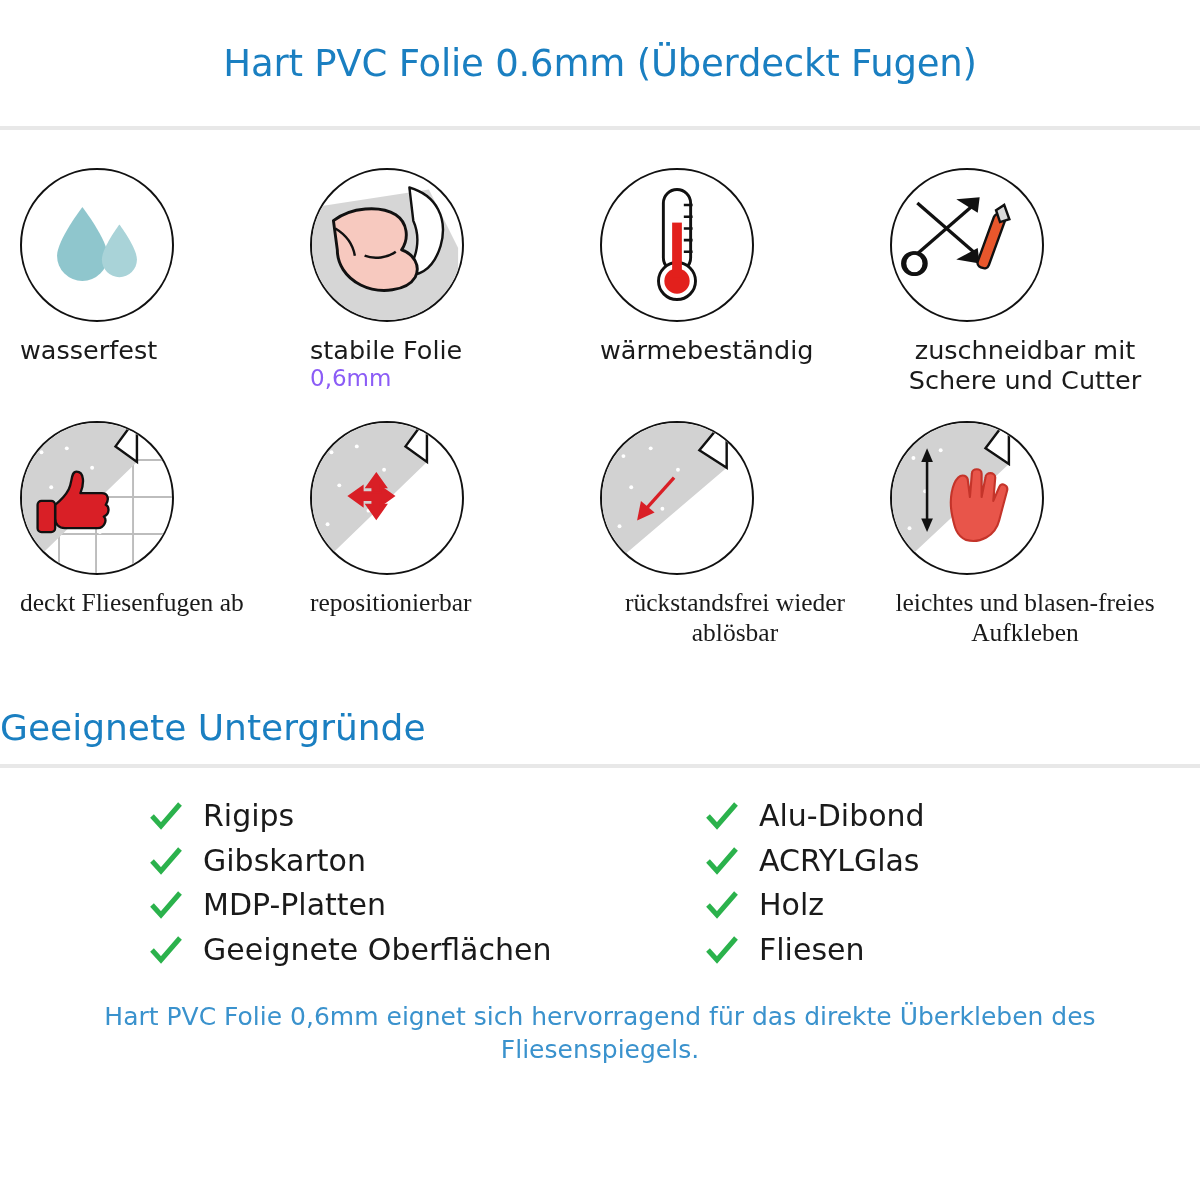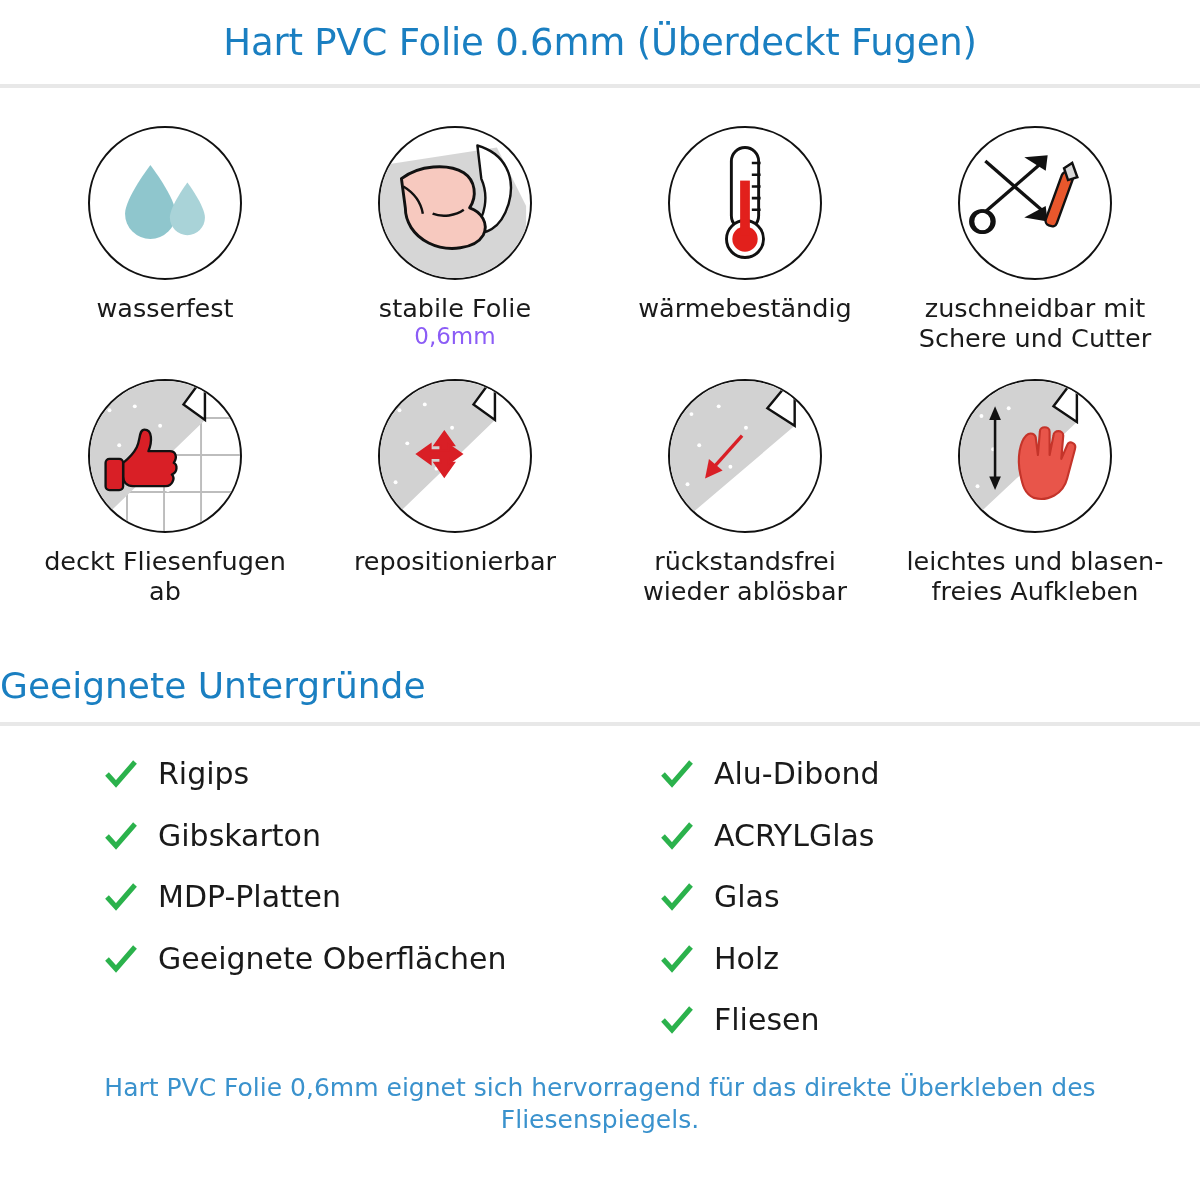--- a/index.html
+++ b/index.html
@@ -16,21 +16,21 @@
   }
   .page {
     position: relative;
     width: 1200px;
     height: 1200px;
     box-sizing: border-box;
   }
 
   
   .header {
-    height: 84px;
+    height: 126px;
     display: flex;
     align-items: center;
     justify-content: center;
     box-sizing: border-box;
   }
   .header-title {
     font-size: 37px;
     color: #1a7fc1;
     font-weight: normal;
     letter-spacing: -0.2px;
@@ -46,21 +46,21 @@
   .features {
     display: grid;
     grid-template-columns: repeat(4, 1fr);
     row-gap: 0px;
     padding: 38px 20px 0 20px;
     box-sizing: border-box;
   }
   .feature {
     display: flex;
     flex-direction: column;
-    align-items: center;
+    align-items: flex-start;
   }
   .circle {
     width: 154px;
     height: 154px;
     border-radius: 50%;
     border: 2px solid #111;
     position: relative;
     overflow: hidden;
     background: #fff;
     box-sizing: border-box;
@@ -73,21 +73,21 @@
     text-align: center;
     color: #1a1a1a;
     max-width: 270px;
   }
   .feature-sub {
     font-size: 23px;
     color: #8b5cf6;
     text-align: center;
     line-height: 1.2;
   }
-  .row2 { margin-top: 26px; }
+  .row2 { margin-top: 26px; font-family: Liberation Serif, serif; }
 
   
   .section-title-wrap {
     margin-top: 42px;
     height: 74px;
     display: flex;
     align-items: center;
     justify-content: flex-start;
   }
   .section-title {
@@ -98,21 +98,22 @@
   
   .substrates {
     display: grid;
     grid-template-columns: 1fr 1fr;
     padding: 26px 0 0 0;
     box-sizing: border-box;
   }
   .col {
     display: flex;
     flex-direction: column;
-    gap: 18px;
+    gap: 1px;
+    margin-left: 45px;
   }
   .col-left { padding-left: 104px; }
   .col-right { padding-left: 60px; }
   .sub-item {
     display: flex;
     align-items: center;
     gap: 20px;
     font-size: 30px;
     color: #1a1a1a;
     line-height: 1.45;
@@ -354,26 +355,20 @@
       <div class="sub-item">
         <svg class="check" viewBox="0 0 34 30">
             <path d="M3 15 L12 25 L31 3" fill="none" stroke="#2bb24c" stroke-width="5"></path>
           </svg>
         <span>ACRYLGlas</span>
       </div>
       <div class="sub-item">
         <svg class="check" viewBox="0 0 34 30">
             <path d="M3 15 L12 25 L31 3" fill="none" stroke="#2bb24c" stroke-width="5"></path>
           </svg>
-        <span>Glas</span>
-      </div>
-      <div class="sub-item">
-        <svg class="check" viewBox="0 0 34 30">
-            <path d="M3 15 L12 25 L31 3" fill="none" stroke="#2bb24c" stroke-width="5"></path>
-          </svg>
         <span>Holz</span>
       </div>
       <div class="sub-item">
         <svg class="check" viewBox="0 0 34 30">
             <path d="M3 15 L12 25 L31 3" fill="none" stroke="#2bb24c" stroke-width="5"></path>
           </svg>
         <span>Fliesen</span>
       </div>
     </div>
   </div>

